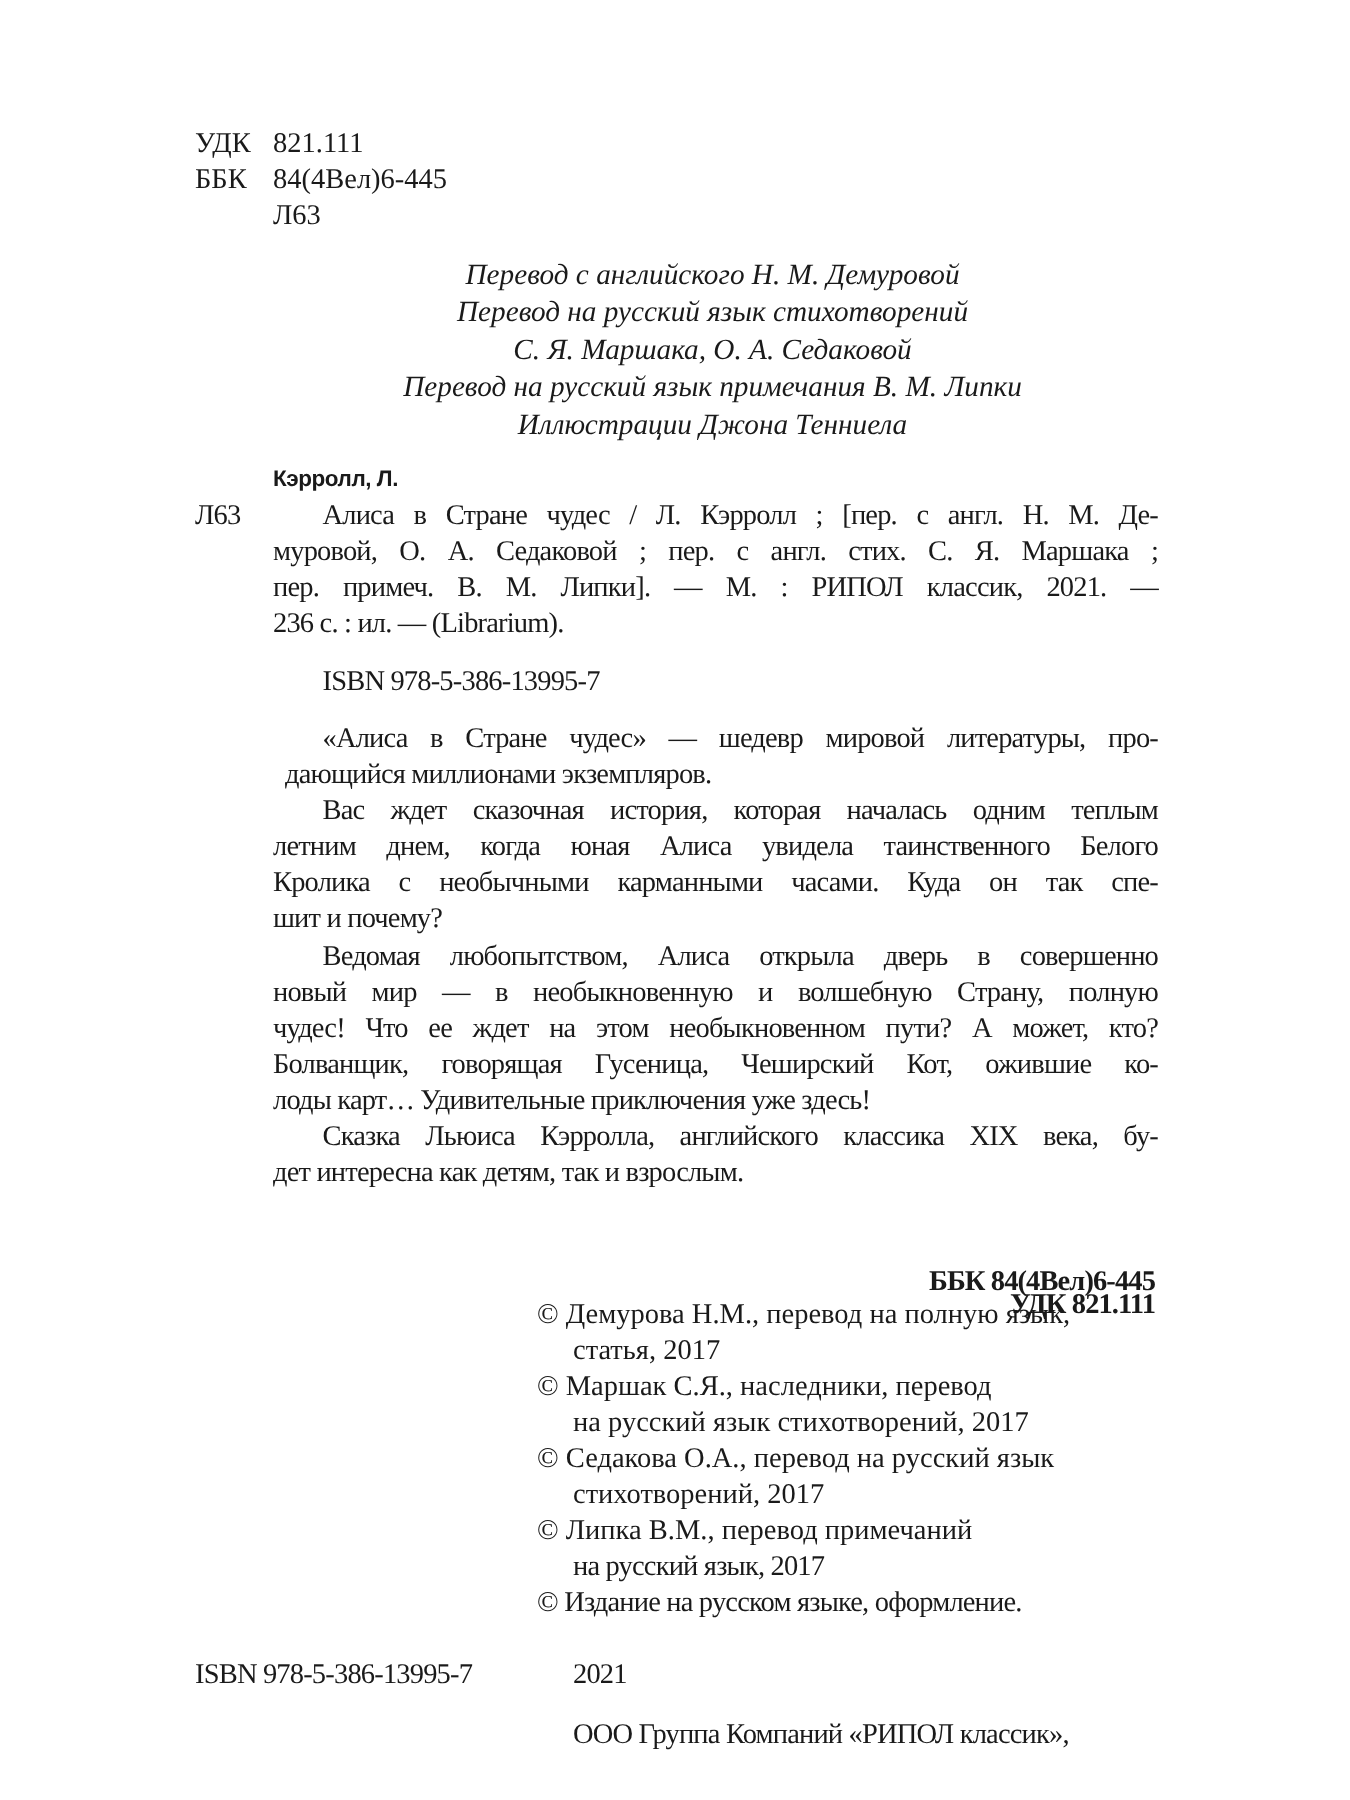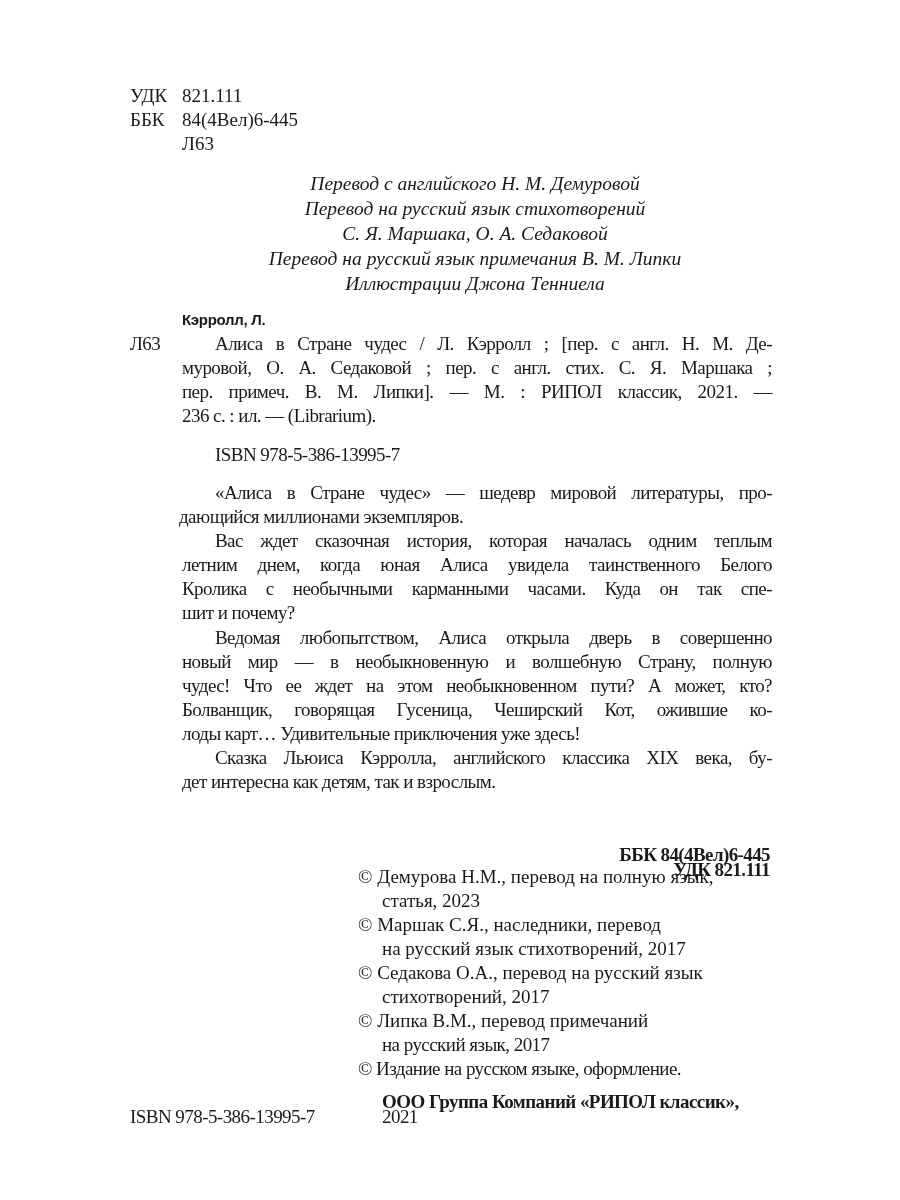--- a/index.html
+++ b/index.html
@@ -89,48 +89,48 @@
     <span class="line narrow" style="left:130px; top:332px;">Л63</span>
     <span class="line narrow" style="left:215px; top:332px; width:557px; text-align:justify; text-align-last:justify;">Алиса в Стране чудес / Л. Кэрролл ; [пер. с англ. Н. М. Де-</span>
     <span class="line narrow justify" style="left:182px; top:356px; width:590px;">муровой, О. А. Седаковой ; пер. с англ. стих. С. Я. Маршака ;</span>
     <span class="line narrow justify" style="left:182px; top:380px; width:590px;">пер. примеч. В. М. Липки]. — М. : РИПОЛ классик, 2021. —</span>
     <span class="line narrow" style="left:182px; top:404px;">236 с. : ил. — (Librarium).</span>
     <span class="line narrow" style="left:215px; top:443px;">ISBN 978-5-386-13995-7</span>
   </div>
 
   <div>
     <span class="line narrow" style="left:215px; top:481px; width:557px; text-align:justify; text-align-last:justify;">«Алиса в Стране чудес» — шедевр мировой литературы, про-</span>
-    <span class="line narrow" style="left:179px; top:505px;text-align:center;">дающийся миллионами экземпляров.</span>
+    <span class="line narrow" style="left:190px; top:505px;text-align:center;">дающийся миллионами экземпляров.</span>
     <span class="line narrow" style="left:215px; top:529px; width:557px; text-align:justify; text-align-last:justify;">Вас ждет сказочная история, которая началась одним теплым</span>
     <span class="line narrow" style="left:182px; top:553px; width:590px; text-align:justify; text-align-last:justify;">летним днем, когда юная Алиса увидела таинственного Белого</span>
     <span class="line narrow" style="left:182px; top:577px; width:590px; text-align:justify; text-align-last:justify;">Кролика с необычными карманными часами. Куда он так спе-</span>
     <span class="line narrow" style="left:182px; top:601px;">шит и почему?</span>
     <span class="line narrow" style="left:215px; top:626px; width:557px; text-align:justify; text-align-last:justify;">Ведомая любопытством, Алиса открыла дверь в совершенно</span>
     <span class="line narrow" style="left:182px; top:650px; width:590px; text-align:justify; text-align-last:justify;">новый мир — в необыкновенную и волшебную Страну, полную</span>
     <span class="line narrow" style="left:182px; top:674px; width:590px; text-align:justify; text-align-last:justify;">чудес! Что ее ждет на этом необыкновенном пути? А может, кто?</span>
     <span class="line narrow" style="left:182px; top:698px; width:590px; text-align:justify; text-align-last:justify;">Болванщик, говорящая Гусеница, Чеширский Кот, ожившие ко-</span>
     <span class="line narrow" style="left:182px; top:722px;">лоды карт… Удивительные приключения уже здесь!</span>
     <span class="line narrow" style="left:215px; top:746px; width:557px; text-align:justify; text-align-last:justify;">Сказка Льюиса Кэрролла, английского классика XIX века, бу-</span>
     <span class="line narrow" style="left:182px; top:770px;">дет интересна как детям, так и взрослым.</span>
   </div>
 
   <div>
     <span class="line bold-cond" style="right:130px; top:858px; text-align:right;">УДК 821.111</span>
     <span class="line bold-cond" style="right:130px; top:843px; text-align:right;">ББК 84(4Вел)6-445</span>
   </div>
 
   <div>
     <span class="line" style="left:358px; top:865px;">© Демурова Н.М., перевод на полную язык,</span>
-    <span class="line" style="left:382px; top:889px;">статья, 2023</span>
+    <span class="line" style="left:382px; top:889px;">статья, 2017</span>
     <span class="line" style="left:358px; top:913px;">© Маршак С.Я., наследники, перевод</span>
     <span class="line" style="left:382px; top:937px;">на русский язык стихотворений, 2017</span>
     <span class="line" style="left:358px; top:961px;">© Седакова О.А., перевод на русский язык</span>
     <span class="line" style="left:382px; top:985px;">стихотворений, 2017</span>
     <span class="line" style="left:358px; top:1009px;">© Липка В.М., перевод примечаний</span>
     <span class="line narrow" style="left:382px; top:1033px;text-align:right;">на русский язык, 2017</span>
     <span class="line narrow" style="left:358px; top:1057px;">© Издание на русском языке, оформление.</span>
-    <span class="line narrow" style="left:382px; top:1090px;font-weight:bold;">ООО Группа Компаний «РИПОЛ классик»,</span>
+    <span class="line narrow" style="left:382px; top:1145px;">ООО Группа Компаний «РИПОЛ классик»,</span>
     <span class="line narrow" style="left:382px; top:1105px;">2021</span>
   </div>
 
   <span class="line narrow" style="left:130px; top:1105px;">ISBN 978-5-386-13995-7</span>
 
 </div>
 
 </body></html>

